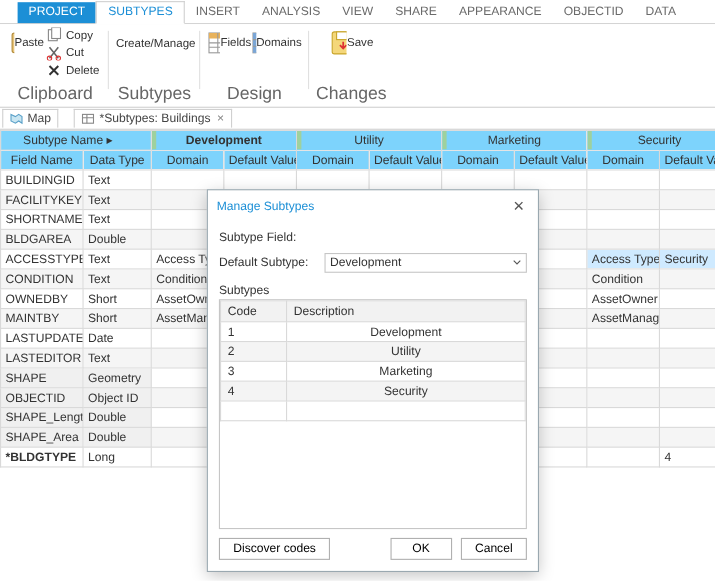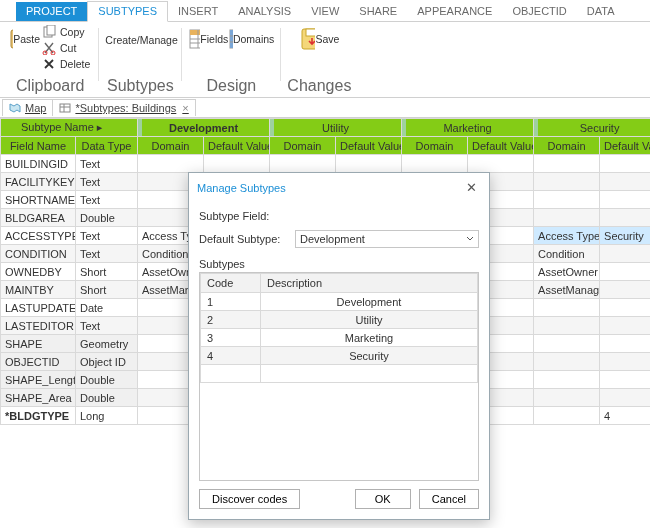--- a/index.html
+++ b/index.html
@@ -18,30 +18,30 @@
   .group-label { font-size: 16px; color: #666; padding: 1px 0 2px 0; }
   .sep { width: 1px; background: #e0e0e0; margin: 4px 2px 16px 2px; }
   .bigbtn { display: flex; flex-direction: row; align-items: center; justify-content: flex-start; width: 46px; padding-top: 2px; }
   .bigbtn svg { margin-bottom: 2px; }
   .bigbtn span { font-size: 10.5px; color: #333; line-height: 1.1; text-align:center; }
   .smalllist { display:flex; flex-direction:column; gap:2px; padding-top:1px; }
   .smallbtn { display:flex; align-items:center; gap:4px; padding:0 2px; }
   .smallbtn span { font-size: 10.5px; }
 
   
-  .wstabs { display:flex; align-items:center; height:20px; border-bottom:1px solid #d0d0d0; padding-left:2px; gap:0;text-decoration:underline; }
+  .wstabs { display:flex; align-items:center; height:20px; border-bottom:1px solid #d0d0d0; padding-left:2px; gap:15px; }
   .wstab { display:flex; align-items:center; gap:4px; border:1px solid #d0d0d0; border-bottom:none; padding:2px 6px; background:#fff; color:#444; margin-right:-1px; }
   .wstab svg { flex:none; }
   .wstab .close { color:#888; margin-left:2px; }
 
   
   .grid { position:relative; }
   table { border-collapse: collapse; table-layout: fixed; width: 100%; }
   th, td { border: 1px solid #d9d9d9; padding: 2px 4px; height: 18px; font-size: 11px; white-space: nowrap; overflow: hidden; }
-  th { background:#84cc16; font-weight: normal; color:#333; text-align:center; }
+  th { background:#7dd3fc; font-weight: normal; color:#333; text-align:center; }
   th.groupcell { position:relative; }
   th.groupcell::before { content:''; position:absolute; left:0; top:0; bottom:0; width:4px; background:#9ed19e; }
   .striped tr:nth-child(even) td { background:#f5f5f5; }
   td.shade { background:#f0f0f0 !important; }
   td.bold { font-weight:bold; }
   td.sel { background:#cfeaff !important; }
 
   col.fname { width:75px; }
   col.dtype { width:62px; }
   col.dom { width:66px; }

